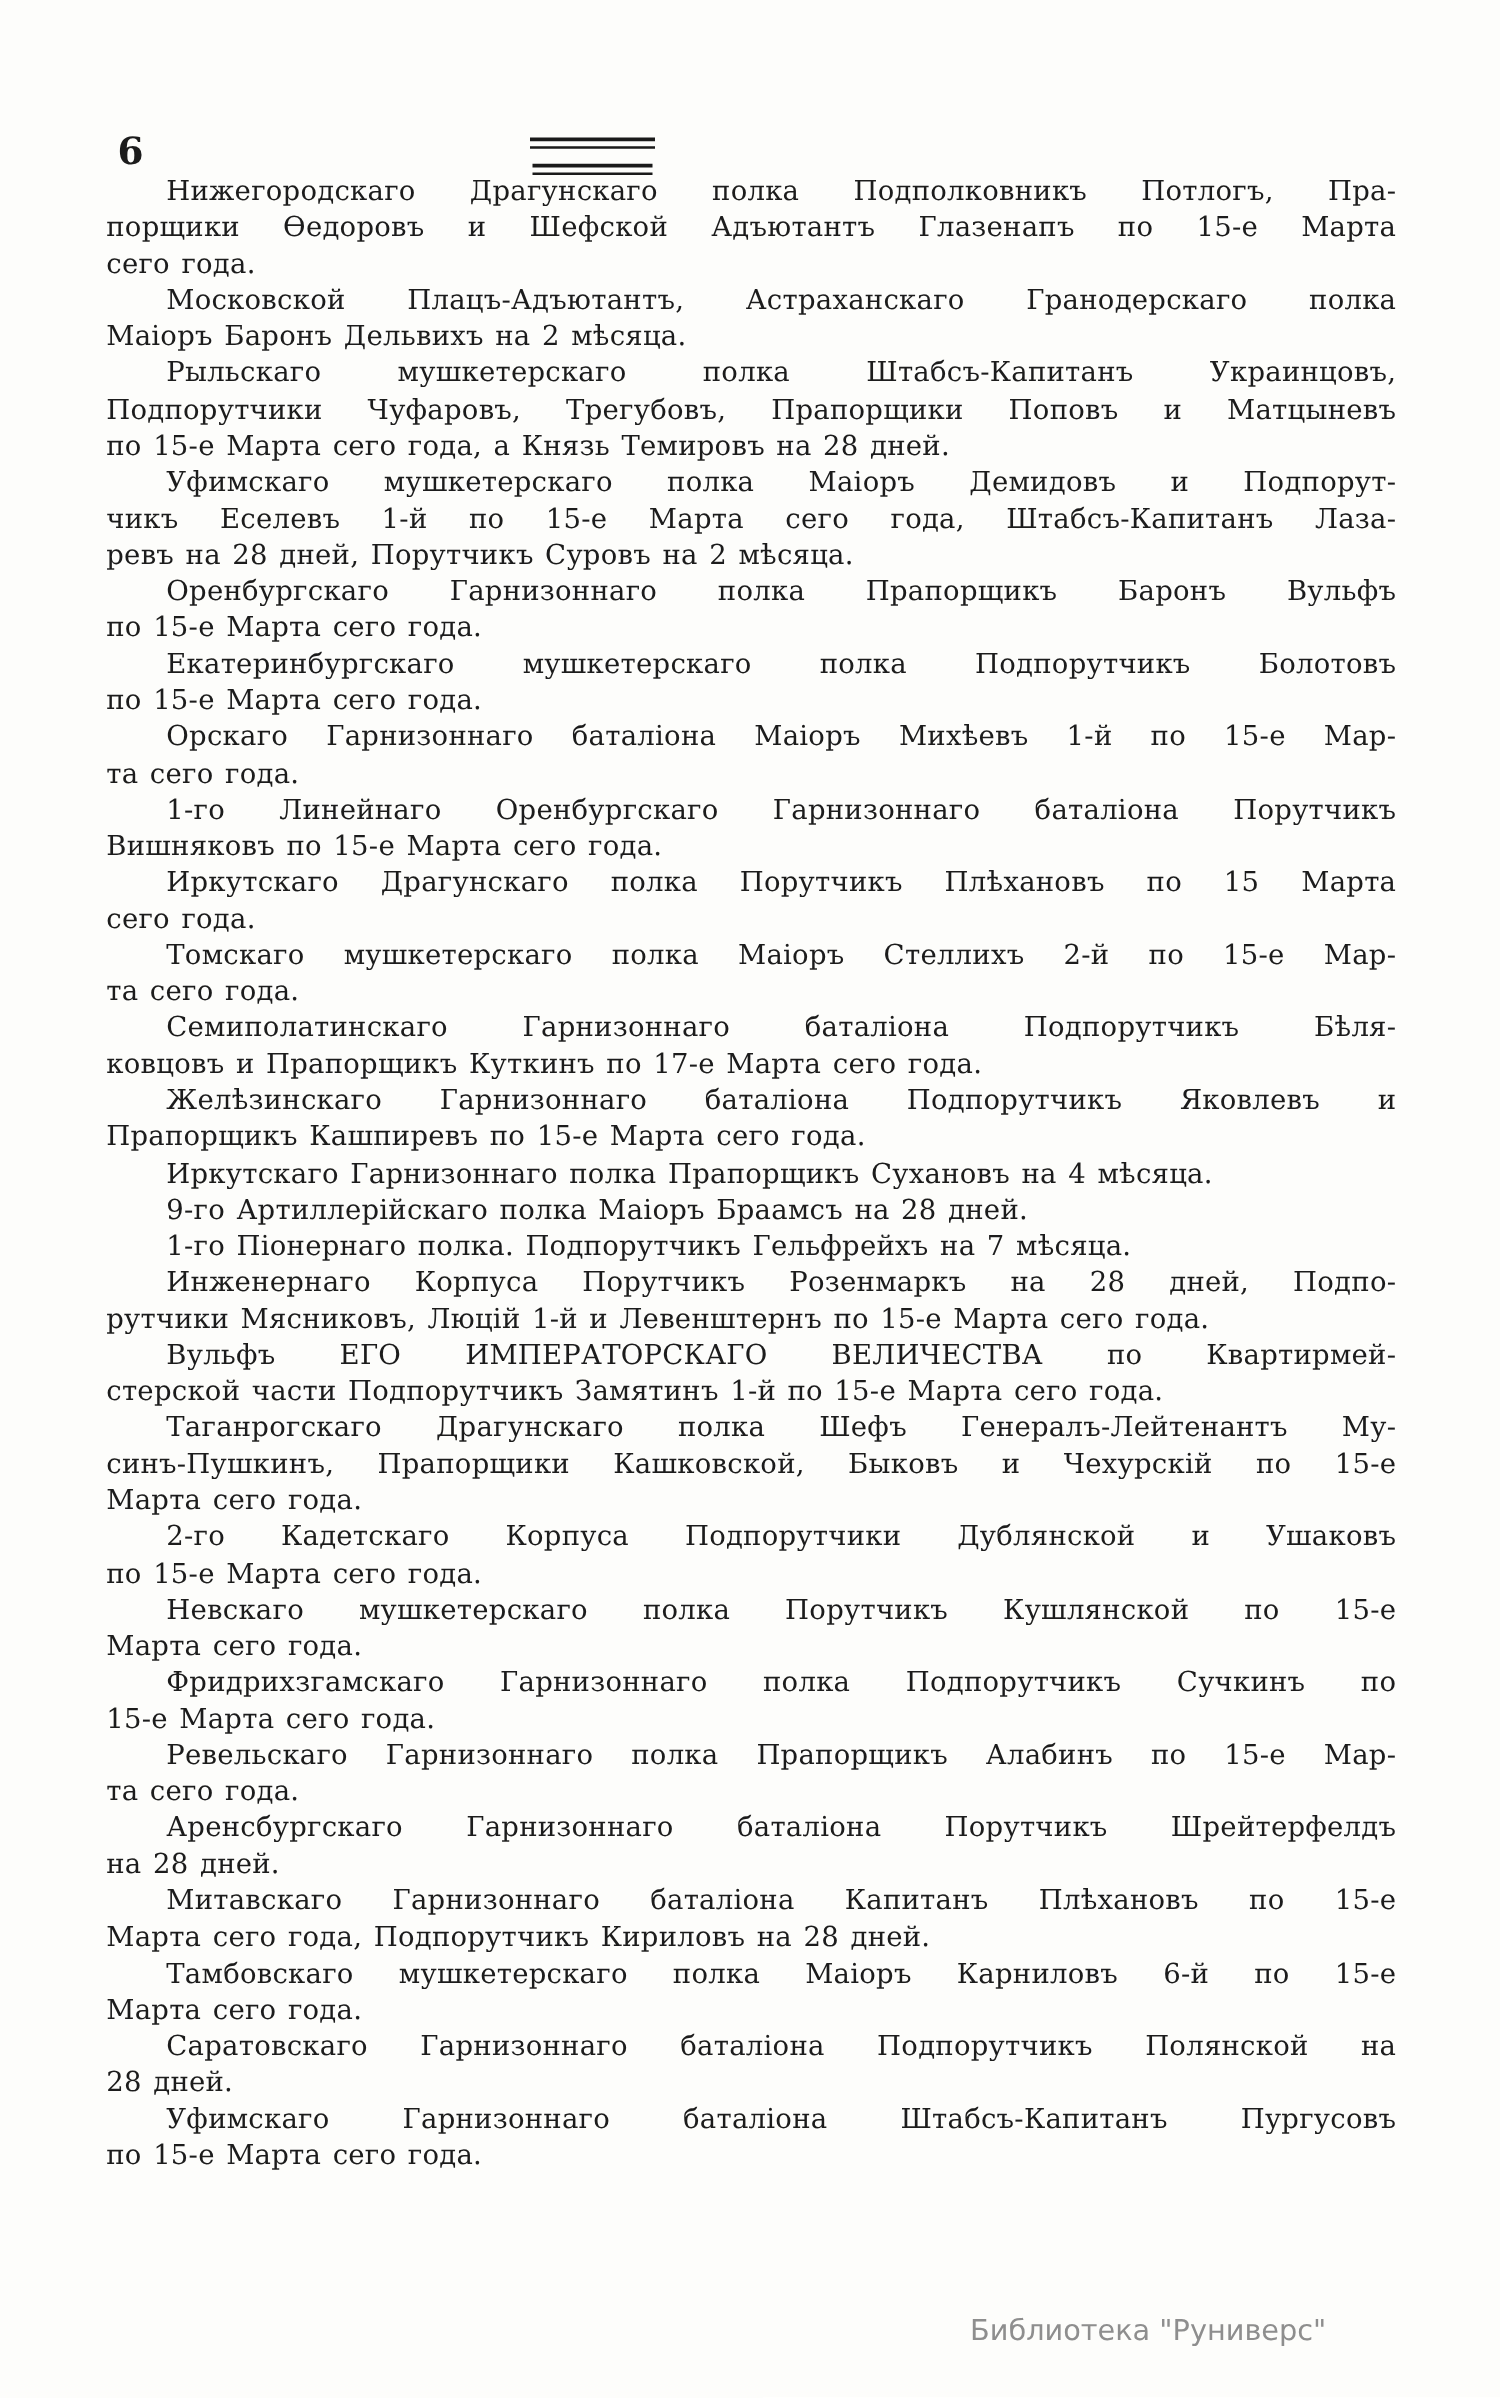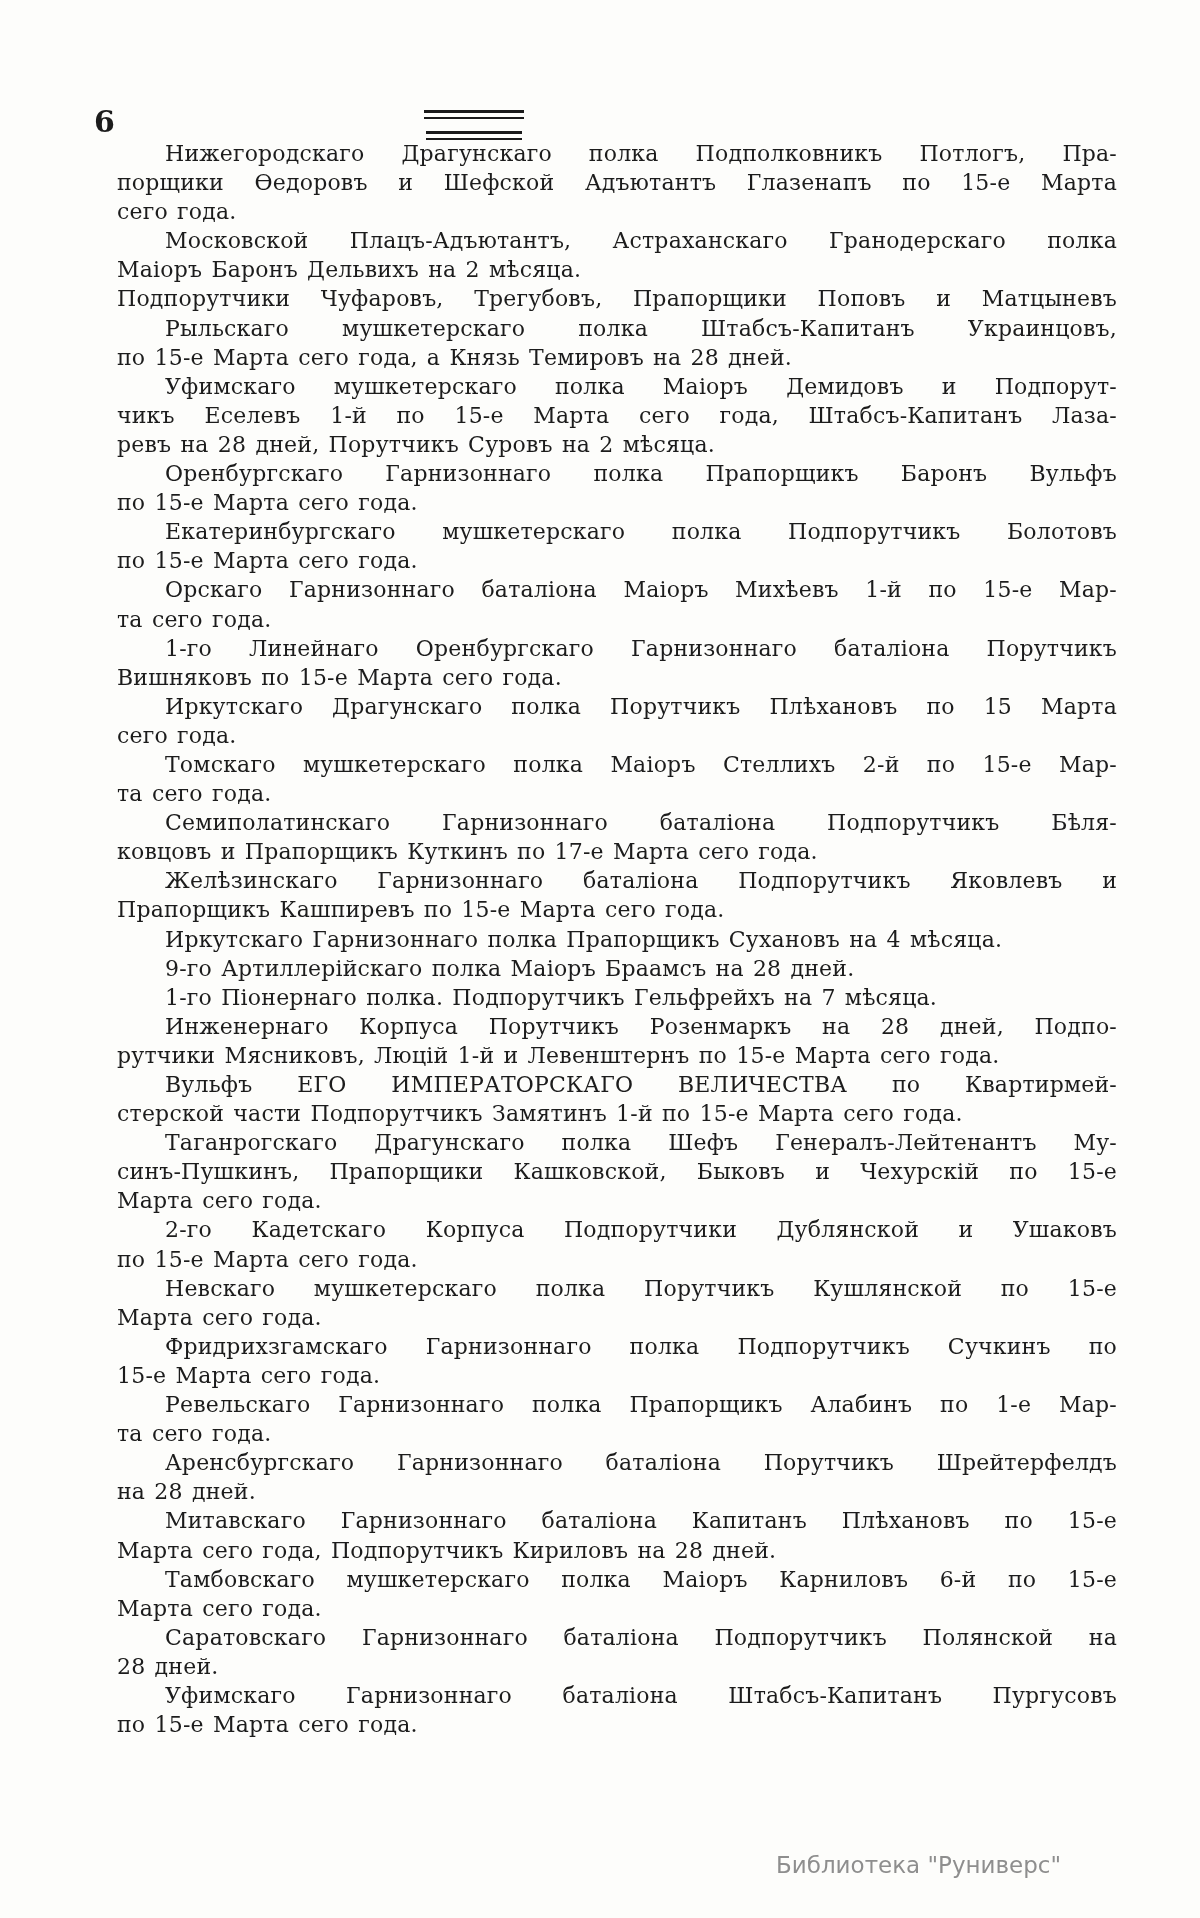--- a/index.html
+++ b/index.html
@@ -41,21 +41,21 @@
     line-height:29.1px;
     letter-spacing:0.2px;
     word-spacing:2px;
     color:#1c1c1c;
   }
   .line{
     text-align:justify;
     text-align-last:justify;
     white-space:nowrap;
   }
-  .line{white-space:normal;margin-left:32px;}
+  .line{white-space:normal;}
   .line.first{text-indent:48px;}
   .line.last{text-align-last:left;}
   .watermark{
     position:absolute;
     left:776px;
     top:1852px;
     font-family:"DejaVu Sans", sans-serif;
     font-size:23px;
     color:#8e8e8e;
   }
@@ -68,22 +68,22 @@
   <div class="ornament">
     <div class="orn-group"></div>
     <div class="orn-group second"></div>
   </div>
   <div class="text-block" style="color: rgb(28, 28, 28);">
       <div class="line first">Нижегородскаго Драгунскаго полка Подполковникъ Потлогъ, Пра-</div>
       <div class="line">порщики Ѳедоровъ и Шефской Адъютантъ Глазенапъ по 15-е Марта</div>
       <div class="line last">сего года.</div>
       <div class="line first">Московской Плацъ-Адъютантъ, Астраханскаго Гранодерскаго полка</div>
       <div class="line last">Маіоръ Баронъ Дельвихъ на 2 мѣсяца.</div>
+      <div class="line first">Рыльскаго мушкетерскаго полка Штабсъ-Капитанъ Украинцовъ,</div>
       <div class="line">Подпорутчики Чуфаровъ, Трегубовъ, Прапорщики Поповъ и Матцыневъ</div>
-      <div class="line first">Рыльскаго мушкетерскаго полка Штабсъ-Капитанъ Украинцовъ,</div>
       <div class="line last">по 15-е Марта сего года, а Князь Темировъ на 28 дней.</div>
       <div class="line first">Уфимскаго мушкетерскаго полка Маіоръ Демидовъ и Подпорут-</div>
       <div class="line">чикъ Еселевъ 1-й по 15-е Марта сего года, Штабсъ-Капитанъ Лаза-</div>
       <div class="line last">ревъ на 28 дней, Порутчикъ Суровъ на 2 мѣсяца.</div>
       <div class="line first">Оренбургскаго Гарнизоннаго полка Прапорщикъ Баронъ Вульфъ</div>
       <div class="line last">по 15-е Марта сего года.</div>
       <div class="line first">Екатеринбургскаго мушкетерскаго полка Подпорутчикъ Болотовъ</div>
       <div class="line last">по 15-е Марта сего года.</div>
       <div class="line first">Орскаго Гарнизоннаго баталіона Маіоръ Михѣевъ 1-й по 15-е Мар-</div>
       <div class="line last">та сего года.</div>
@@ -106,21 +106,21 @@
       <div class="line last">стерской части Подпорутчикъ Замятинъ 1-й по 15-е Марта сего года.</div>
       <div class="line first">Таганрогскаго Драгунскаго полка Шефъ Генералъ-Лейтенантъ Му-</div>
       <div class="line">синъ-Пушкинъ, Прапорщики Кашковской, Быковъ и Чехурскій по 15-е</div>
       <div class="line last">Марта сего года.</div>
       <div class="line first">2-го Кадетскаго Корпуса Подпорутчики Дублянской и Ушаковъ</div>
       <div class="line last">по 15-е Марта сего года.</div>
       <div class="line first">Невскаго мушкетерскаго полка Порутчикъ Кушлянской по 15-е</div>
       <div class="line last">Марта сего года.</div>
       <div class="line first">Фридрихзгамскаго Гарнизоннаго полка Подпорутчикъ Сучкинъ по</div>
       <div class="line last">15-е Марта сего года.</div>
-      <div class="line first">Ревельскаго Гарнизоннаго полка Прапорщикъ Алабинъ по 1-е Мар-</div>
+      <div class="line first">Ревельскаго Гарнизоннаго полка Прапорщикъ Алабинъ по 15-е Мар-</div>
       <div class="line last">та сего года.</div>
       <div class="line first">Аренсбургскаго Гарнизоннаго баталіона Порутчикъ Шрейтерфелдъ</div>
       <div class="line last">на 28 дней.</div>
       <div class="line first">Митавскаго Гарнизоннаго баталіона Капитанъ Плѣхановъ по 15-е</div>
       <div class="line last">Марта сего года, Подпорутчикъ Кириловъ на 28 дней.</div>
       <div class="line first">Тамбовскаго мушкетерскаго полка Маіоръ Карниловъ 6-й по 15-е</div>
       <div class="line last">Марта сего года.</div>
       <div class="line first">Саратовскаго Гарнизоннаго баталіона Подпорутчикъ Полянской на</div>
       <div class="line last">28 дней.</div>
       <div class="line first">Уфимскаго Гарнизоннаго баталіона Штабсъ-Капитанъ Пургусовъ</div>

